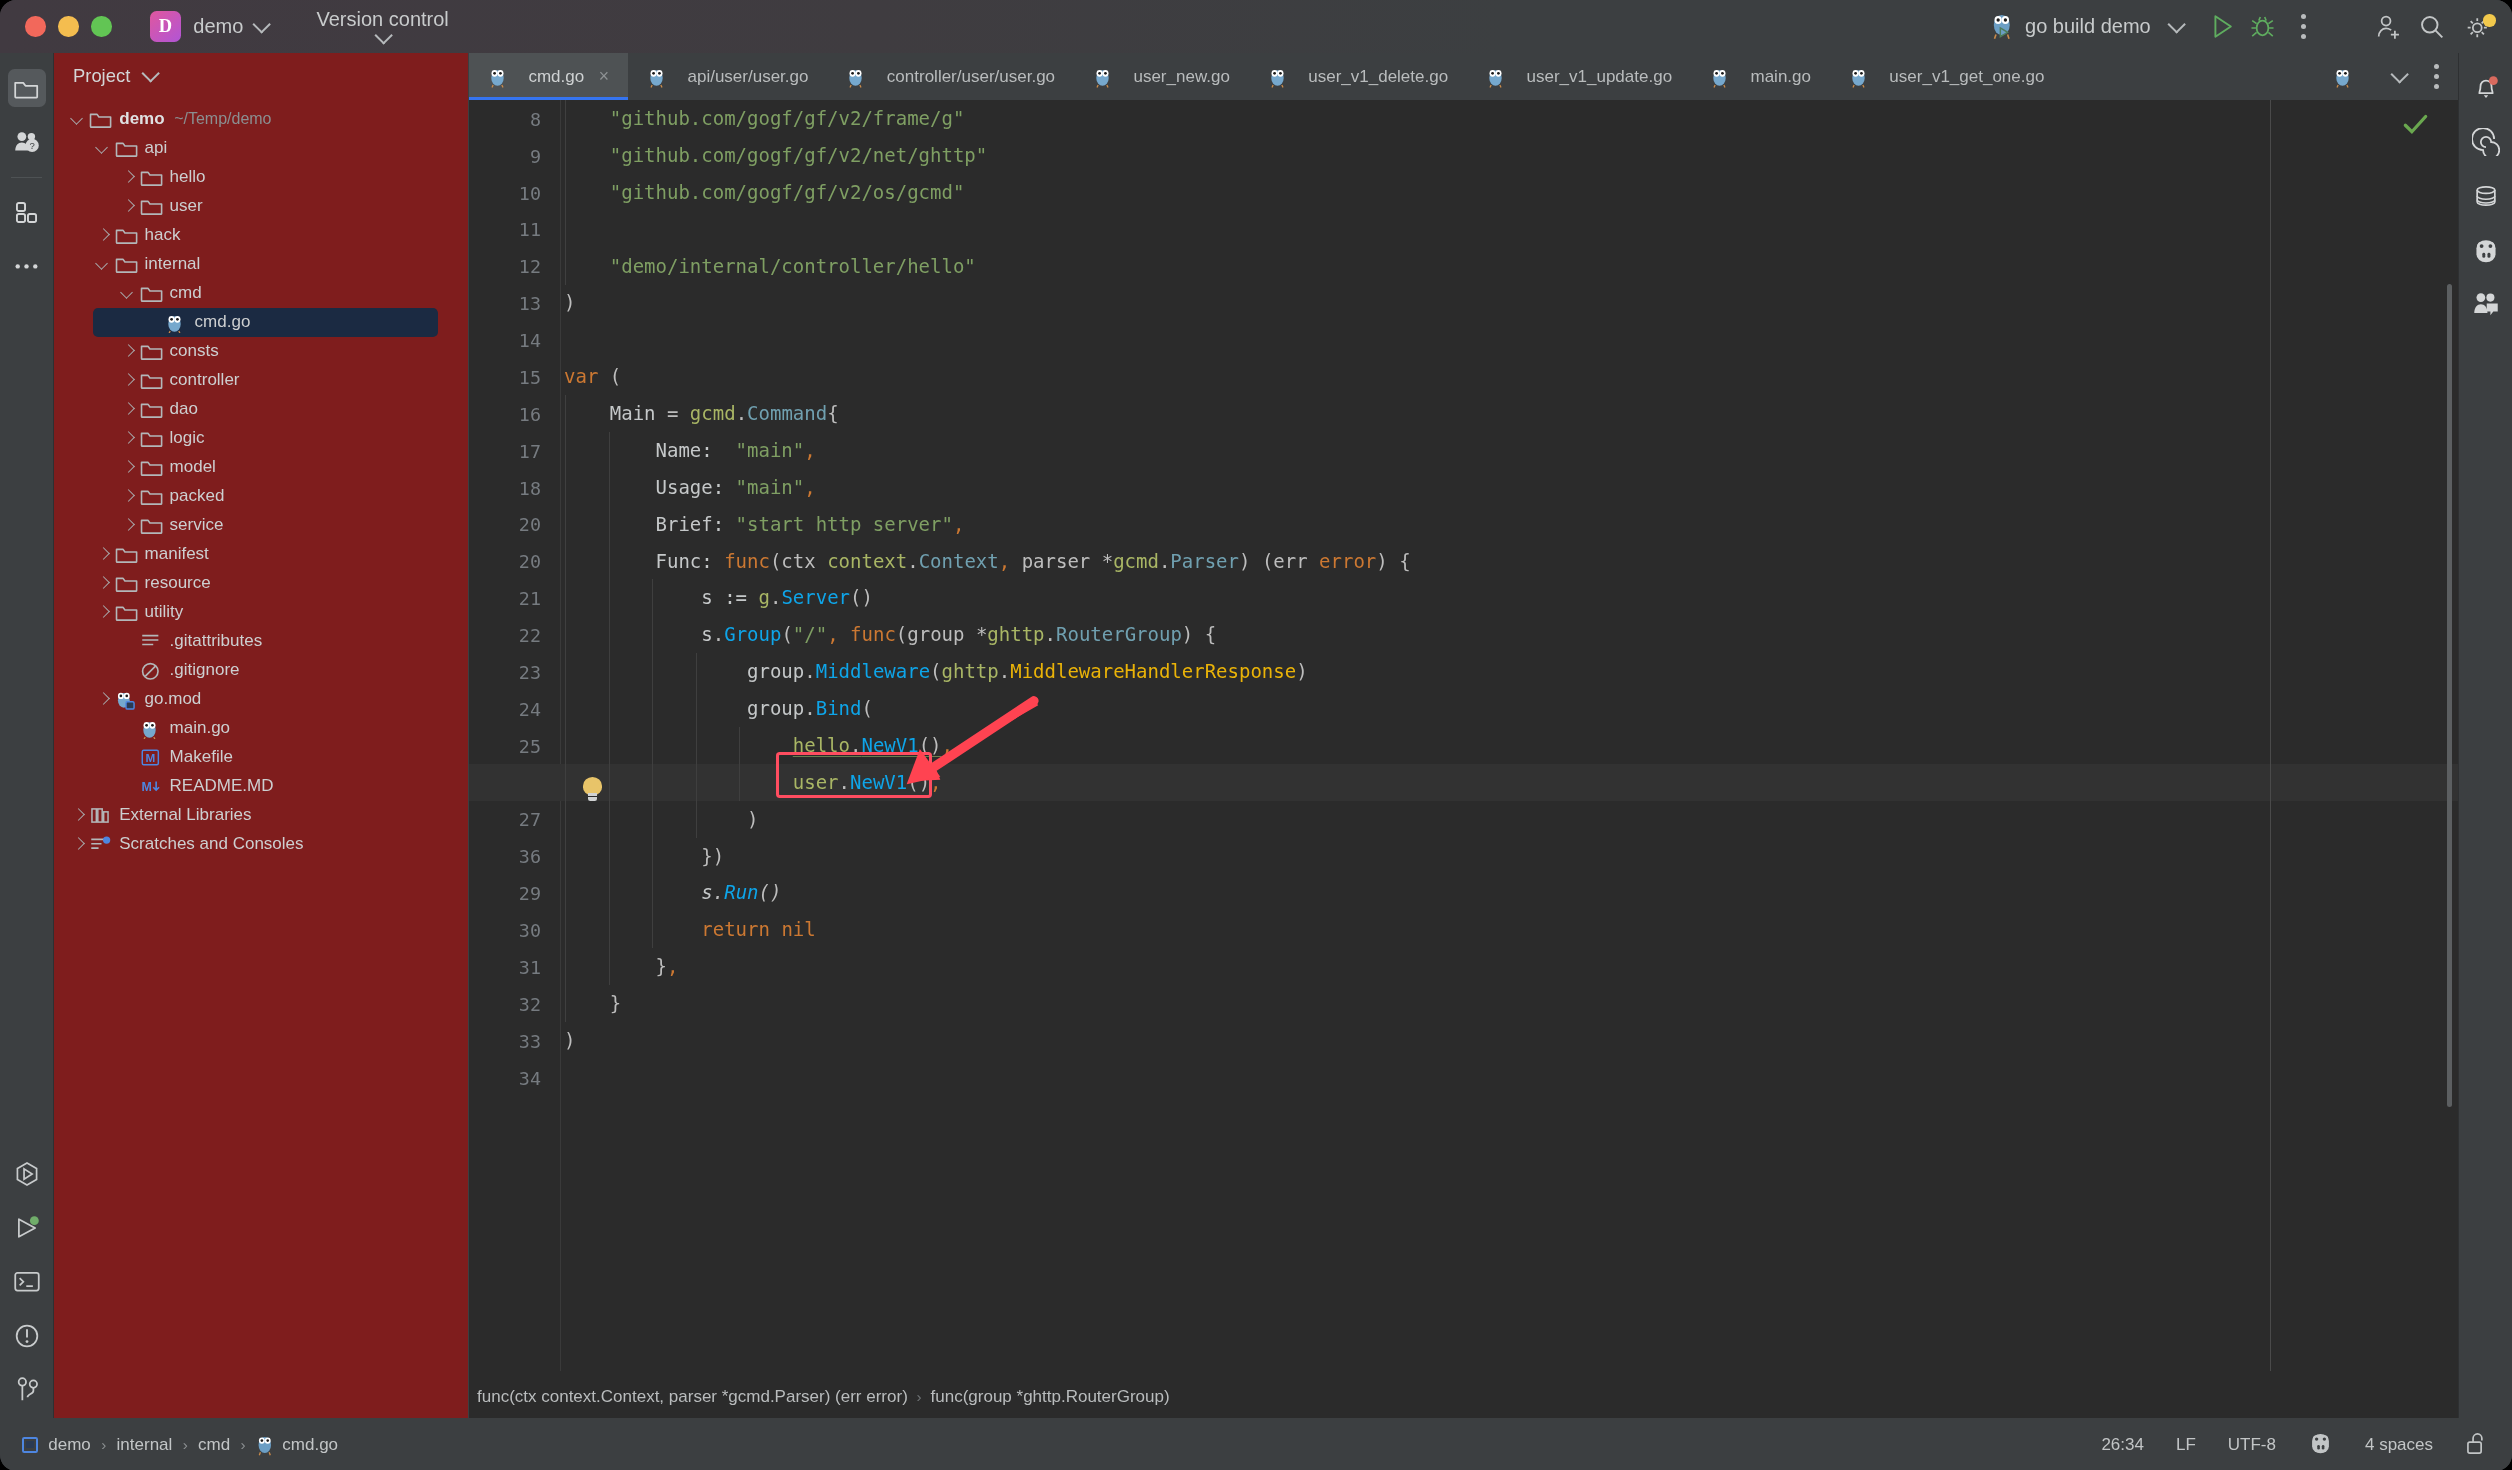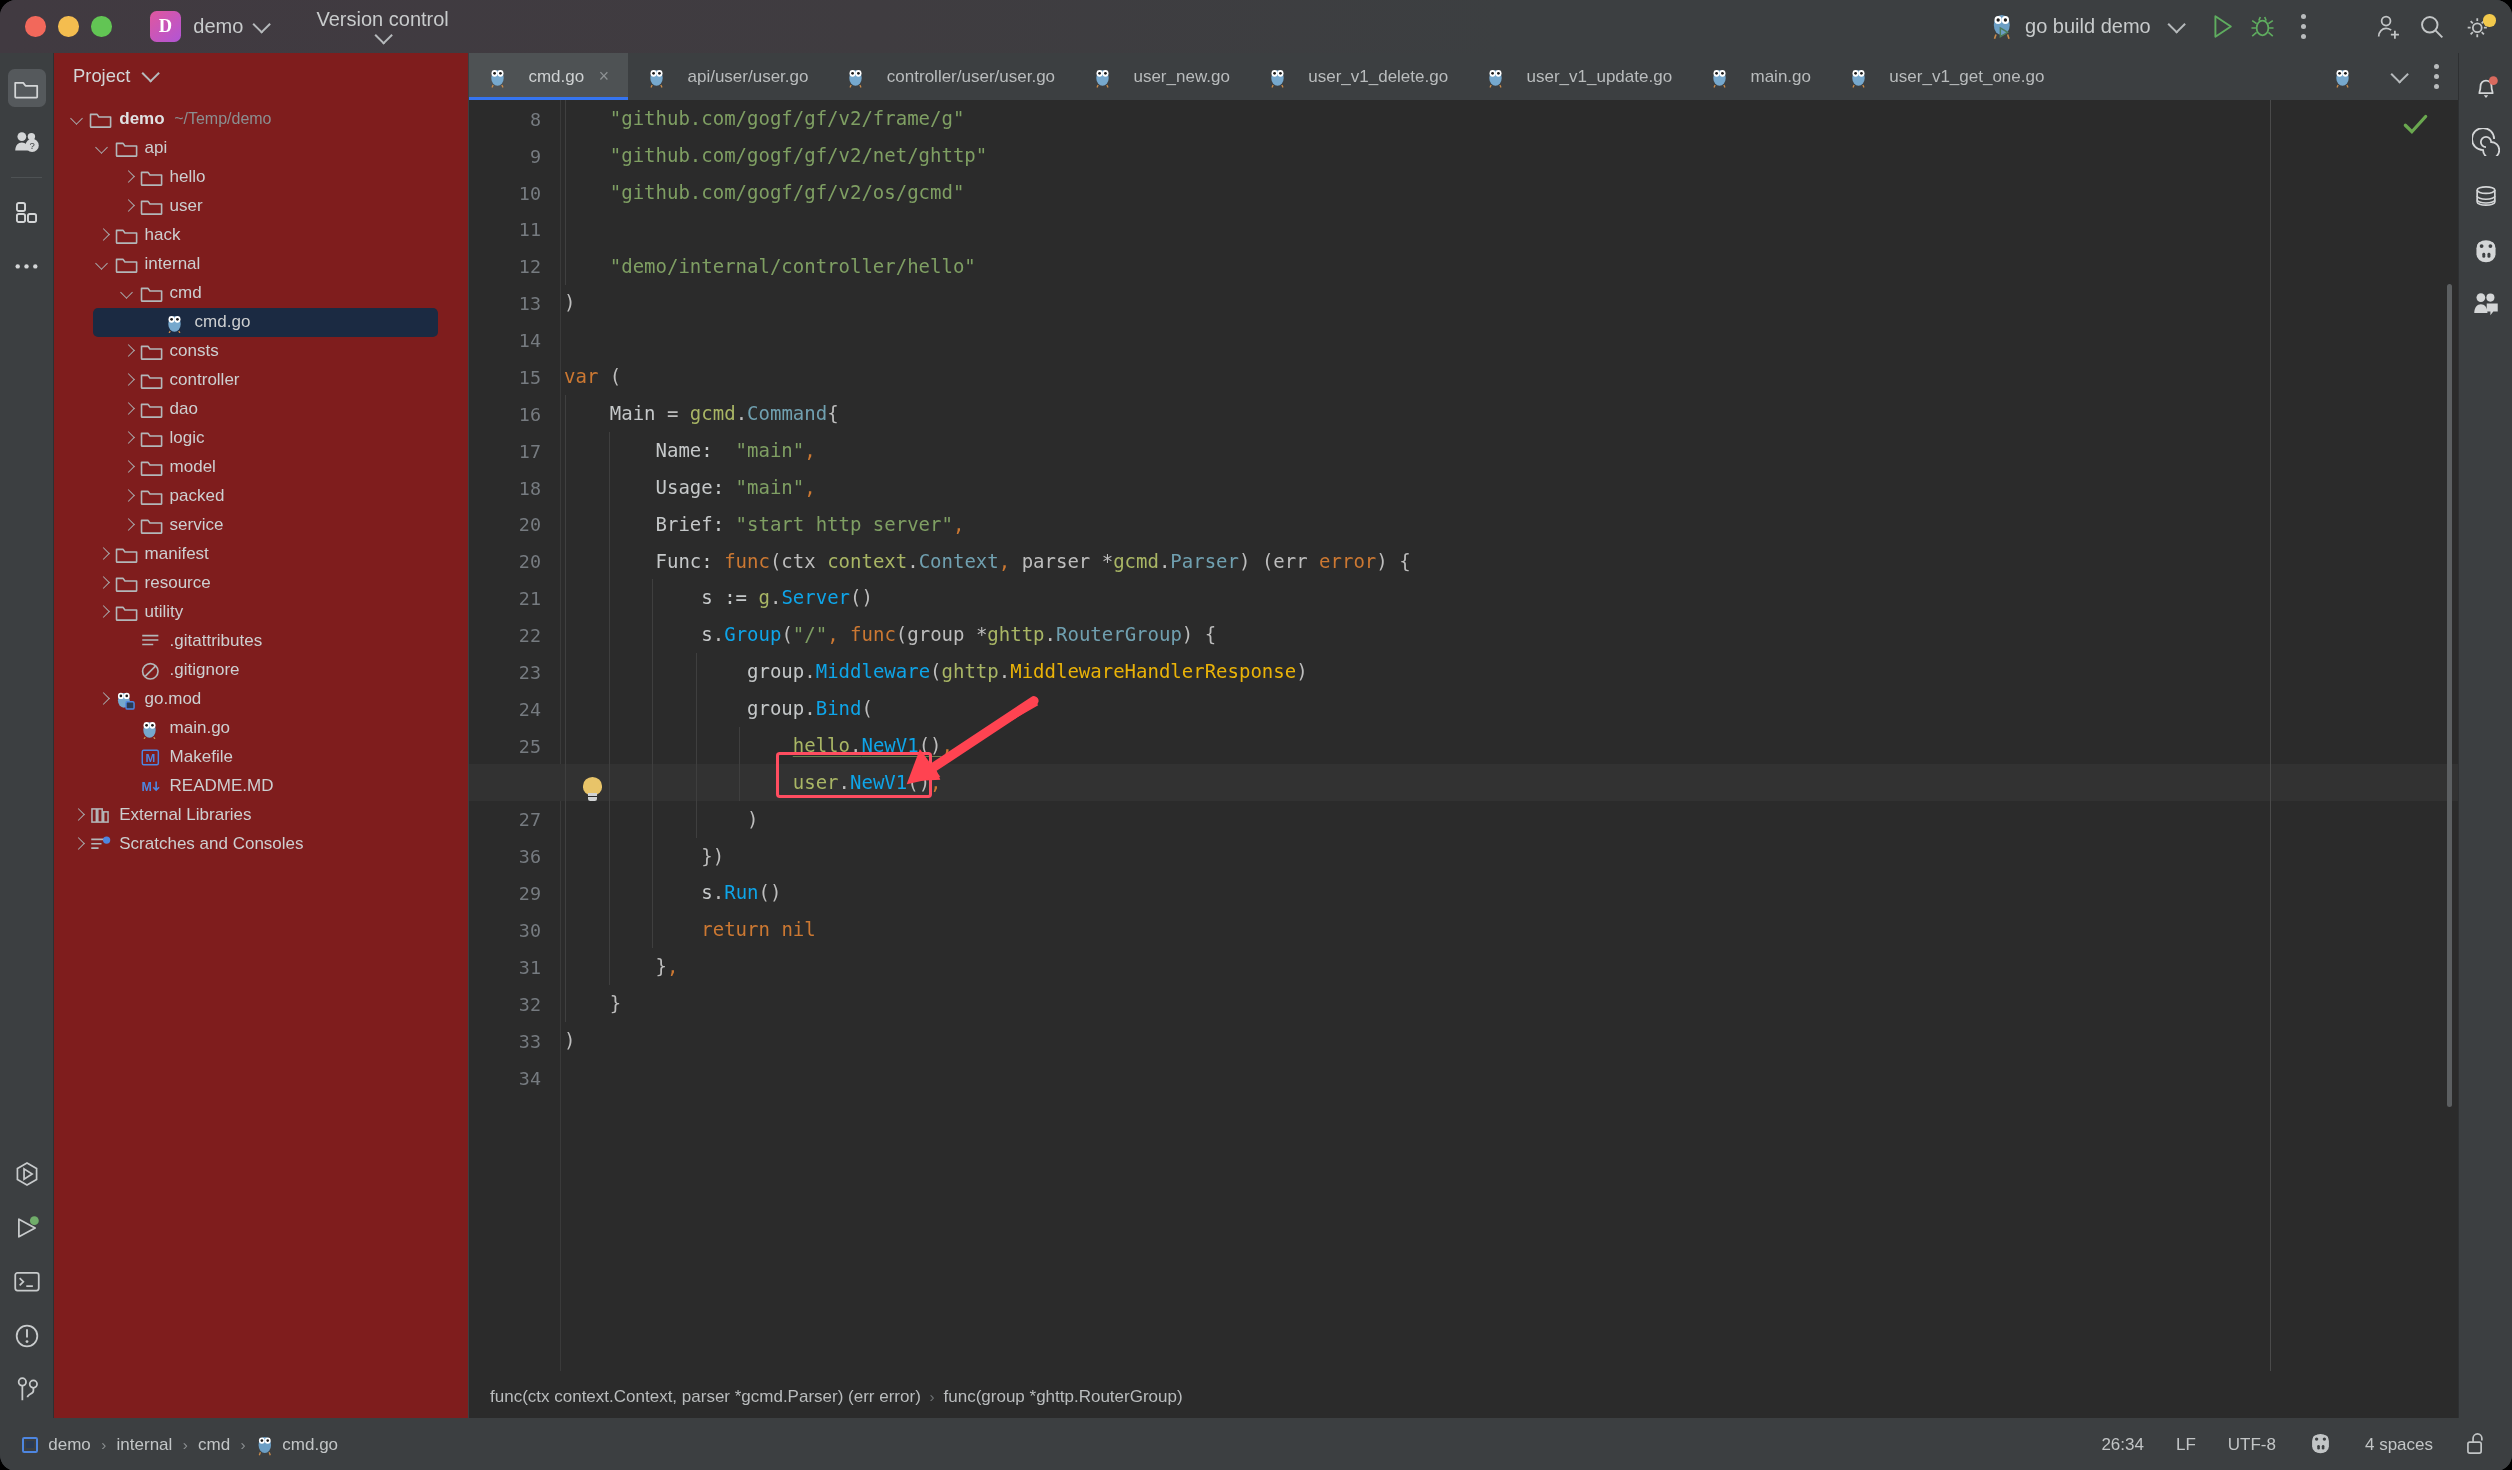--- a/index.html
+++ b/index.html
@@ -217,21 +217,21 @@
   #v-scroll {
     position: absolute; right: 5.9px; width: 5.1px; border-radius: 2.9px; background: #5c5f61;
   }
   #right-margin {
     position: absolute; top: 0; height: 100%; width: 0.7px; background: #4a4a4a;
   }
 
   
   #bc-strip {
     position: absolute; left: 469px; bottom: 53px; width: 1873px; height: 43px;
-    background: #2b2b2b; display: flex; align-items: center; padding-left: 21px;
+    background: #2b2b2b; display: flex; align-items: center; padding-left: 8px;
   }
   #bc-strip .bc {
     color: #b9bcbd; font-size: 17px;
   }
   #bc-strip .sep { color: #6f7375; margin: 0 8.8px; font-size: 15.4px; }
 
   
   #statusbar {
     position: absolute; left: 0; bottom: 0; width: 2512px; height: 53px;
     background: #3c3f41; display: flex; align-items: center;
@@ -848,21 +848,21 @@
           <div class="iguide" style="left: 270px; top: 664px; height: 37px;"></div>
           <div class="cline" style="top: 701px; height: 37px; line-height: 37px;"><span class="txt" style="margin-left: 95px;"><span class="s-plain">                </span><span class="s-pun">)</span></span></div>
           <div class="iguide" style="left: 96px; top: 701px; height: 37px;"></div>
           <div class="iguide" style="left: 140px; top: 701px; height: 37px;"></div>
           <div class="iguide" style="left: 183px; top: 701px; height: 37px;"></div>
           <div class="iguide" style="left: 227px; top: 701px; height: 37px;"></div>
           <div class="cline" style="top: 738px; height: 37px; line-height: 37px;"><span class="txt" style="margin-left: 95px;"><span class="s-plain">            </span><span class="s-pun">})</span></span></div>
           <div class="iguide" style="left: 96px; top: 738px; height: 37px;"></div>
           <div class="iguide" style="left: 140px; top: 738px; height: 37px;"></div>
           <div class="iguide" style="left: 183px; top: 738px; height: 37px;"></div>
-          <div class="cline" style="top: 774px; height: 37px; line-height: 37px;"><span class="txt" style="margin-left: 95px;"><span class="s-plain">            </span><span class="s-plain">s</span><span class="s-pun">.</span><span class="s-fn">Run</span><span class="s-pun">()</span></span></div>
+          <div class="cline" style="top: 774px; height: 37px; line-height: 37px;"><span class="txt" style="margin-left: 95px; font-style: italic;"><span class="s-plain">            </span><span class="s-plain">s</span><span class="s-pun">.</span><span class="s-fn">Run</span><span class="s-pun">()</span></span></div>
           <div class="iguide" style="left: 96px; top: 774px; height: 37px;"></div>
           <div class="iguide" style="left: 140px; top: 774px; height: 37px;"></div>
           <div class="iguide" style="left: 183px; top: 774px; height: 37px;"></div>
           <div class="cline" style="top: 811px; height: 37px; line-height: 37px;"><span class="txt" style="margin-left: 95px;"><span class="s-plain">            </span><span class="s-cma">return</span><span class="s-pun"> </span><span class="s-cma">nil</span></span></div>
           <div class="iguide" style="left: 96px; top: 811px; height: 37px;"></div>
           <div class="iguide" style="left: 140px; top: 811px; height: 37px;"></div>
           <div class="iguide" style="left: 183px; top: 811px; height: 37px;"></div>
           <div class="cline" style="top: 848px; height: 37px; line-height: 37px;"><span class="txt" style="margin-left: 95px;"><span class="s-plain">        </span><span class="s-pun">}</span><span class="s-cma">,</span></span></div>
           <div class="iguide" style="left: 96px; top: 848px; height: 37px;"></div>
           <div class="iguide" style="left: 140px; top: 848px; height: 37px;"></div>

